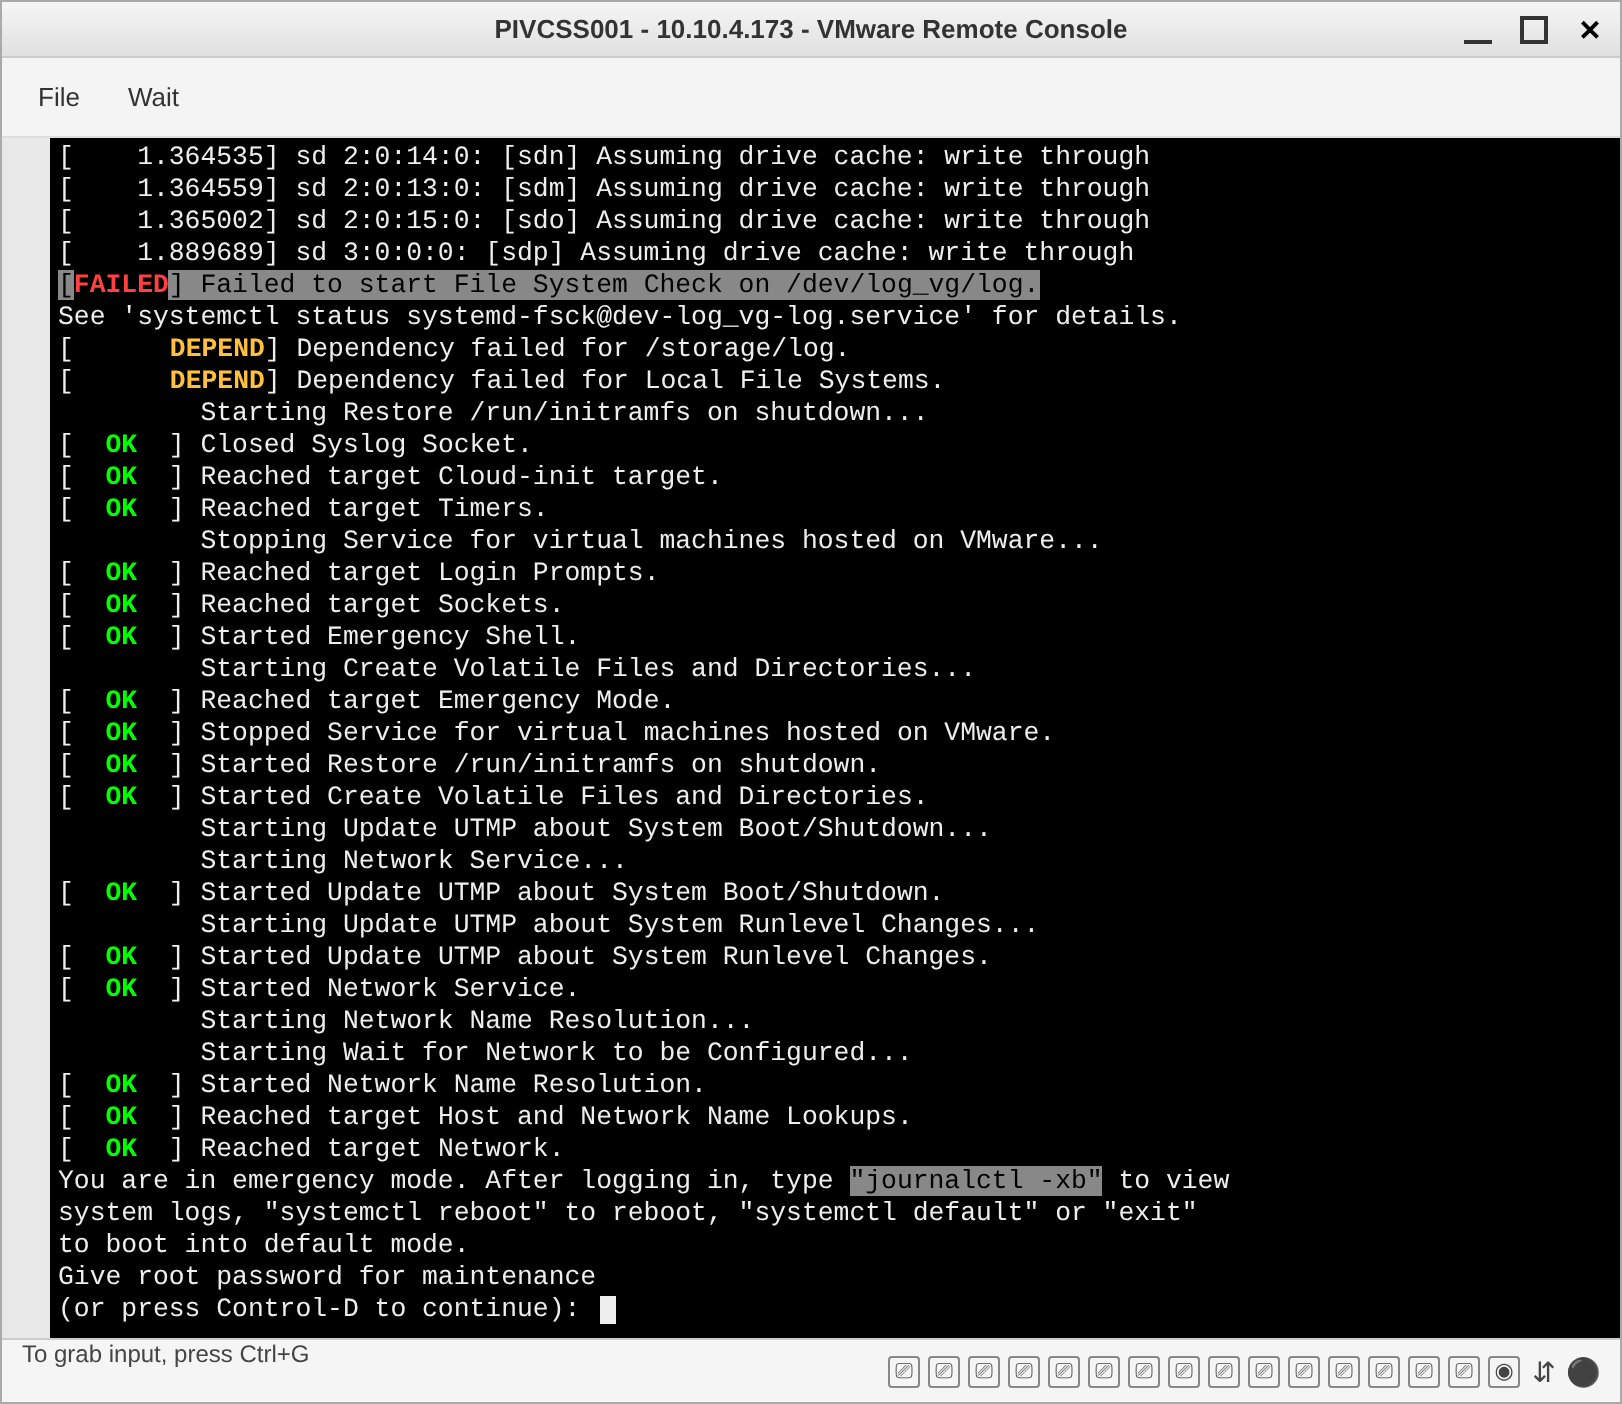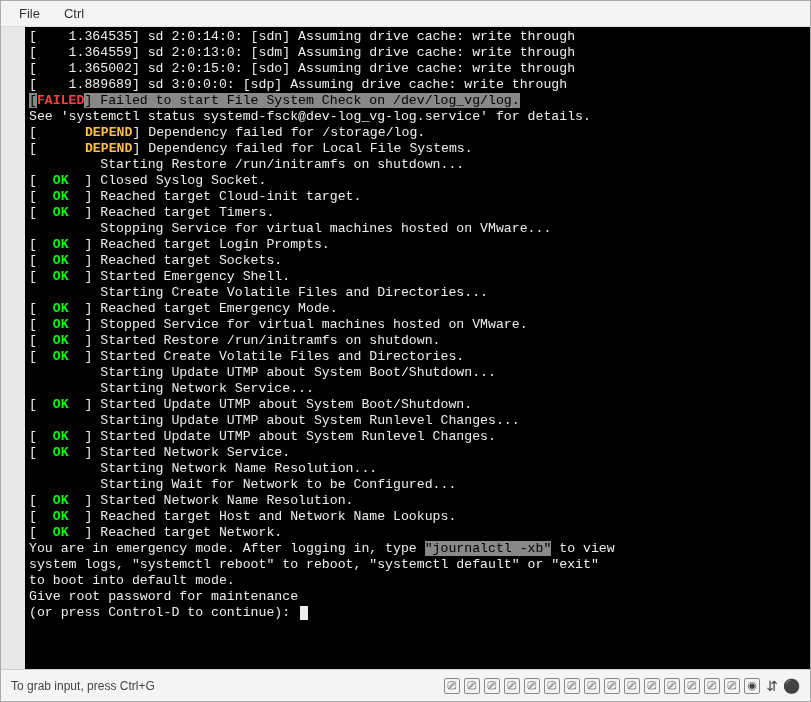--- a/index.html
+++ b/index.html
@@ -47,21 +47,21 @@
       cursor: pointer;
       font-size: 14px;
       line-height: 14px;
       text-align: center;
       font-weight: bold;
     }
     .min-icn { border-bottom: 2px solid #333; height: 8px; width: 10px;}
     .max-icn { border: 2px solid #333; width: 8px; height: 8px;}
     .close-icn { font-size: 16px; }
     .menubar {
-      height: 26px;
+      height: 40px;
       background: #f4f4f4;
       border-bottom: 1px solid #ddd;
       display: flex;
       align-items: center;
       padding: 0 6px;
       font-size: 13px;
       color: #333;
     }
     .menubar span {
       padding: 4px 12px;
@@ -90,21 +90,20 @@
       height: 14px;
       background: #eee;
       vertical-align: middle;
       margin-left: 2px;
     }
     .statusbar {
       height: 32px;
       background: #f5f5f5;
       border-top: 1px solid #ccc;
       display: flex;
-      align-items: center;
       padding: 0 10px;
       font-size: 12px;
       color: #444;
     }
     .statusbar .hint { flex: 1; }
     .statusbar .icons {
       display: flex;
       gap: 4px;
       align-items: center;
     }
@@ -122,24 +121,32 @@
     .statusbar .icons .ic-net {
       border: none;
       font-size: 14px;
     }
   </style>
 </head>
 <body>
 
 <div class="window">
 
+  <div class="titlebar">
+    <span class="title">PIVCSS001 - 10.10.4.173 - VMware Remote Console</span>
+    <div class="window-controls">
+      <span class="min-icn"></span>
+      <span class="max-icn"></span>
+      <span class="close-icn">✕</span>
+    </div>
+  </div>
 
   <div class="menubar">
     <span>File</span>
-    <span>Ctrl</span>
+    <span>Wait</span>
   </div>
 
   <div class="console" id="console"><div class="line"><span>[    1.364535] sd 2:0:14:0: [sdn] Assuming drive cache: write through</span></div><div class="line"><span>[    1.364559] sd 2:0:13:0: [sdm] Assuming drive cache: write through</span></div><div class="line"><span>[    1.365002] sd 2:0:15:0: [sdo] Assuming drive cache: write through</span></div><div class="line"><span>[    1.889689] sd 3:0:0:0: [sdp] Assuming drive cache: write through</span></div><div class="line"><span class="hl">[</span><span class="failed">FAILED</span><span class="hl">] Failed to start File System Check on /dev/log_vg/log.</span></div><div class="line"><span>See 'systemctl status systemd-fsck@dev-log_vg-log.service' for details.</span></div><div class="line"><span>[</span><span class="depend">DEPEND</span><span>] Dependency failed for /storage/log.</span></div><div class="line"><span>[</span><span class="depend">DEPEND</span><span>] Dependency failed for Local File Systems.</span></div><div class="line"><span>         Starting Restore /run/initramfs on shutdown...</span></div><div class="line"><span>[  </span><span class="ok">OK</span><span>  ] Closed Syslog Socket.</span></div><div class="line"><span>[  </span><span class="ok">OK</span><span>  ] Reached target Cloud-init target.</span></div><div class="line"><span>[  </span><span class="ok">OK</span><span>  ] Reached target Timers.</span></div><div class="line"><span>         Stopping Service for virtual machines hosted on VMware...</span></div><div class="line"><span>[  </span><span class="ok">OK</span><span>  ] Reached target Login Prompts.</span></div><div class="line"><span>[  </span><span class="ok">OK</span><span>  ] Reached target Sockets.</span></div><div class="line"><span>[  </span><span class="ok">OK</span><span>  ] Started Emergency Shell.</span></div><div class="line"><span>         Starting Create Volatile Files and Directories...</span></div><div class="line"><span>[  </span><span class="ok">OK</span><span>  ] Reached target Emergency Mode.</span></div><div class="line"><span>[  </span><span class="ok">OK</span><span>  ] Stopped Service for virtual machines hosted on VMware.</span></div><div class="line"><span>[  </span><span class="ok">OK</span><span>  ] Started Restore /run/initramfs on shutdown.</span></div><div class="line"><span>[  </span><span class="ok">OK</span><span>  ] Started Create Volatile Files and Directories.</span></div><div class="line"><span>         Starting Update UTMP about System Boot/Shutdown...</span></div><div class="line"><span>         Starting Network Service...</span></div><div class="line"><span>[  </span><span class="ok">OK</span><span>  ] Started Update UTMP about System Boot/Shutdown.</span></div><div class="line"><span>         Starting Update UTMP about System Runlevel Changes...</span></div><div class="line"><span>[  </span><span class="ok">OK</span><span>  ] Started Update UTMP about System Runlevel Changes.</span></div><div class="line"><span>[  </span><span class="ok">OK</span><span>  ] Started Network Service.</span></div><div class="line"><span>         Starting Network Name Resolution...</span></div><div class="line"><span>         Starting Wait for Network to be Configured...</span></div><div class="line"><span>[  </span><span class="ok">OK</span><span>  ] Started Network Name Resolution.</span></div><div class="line"><span>[  </span><span class="ok">OK</span><span>  ] Reached target Host and Network Name Lookups.</span></div><div class="line"><span>[  </span><span class="ok">OK</span><span>  ] Reached target Network.</span></div><div class="line"><span>You are in emergency mode. After logging in, type </span><span class="hl">"journalctl -xb"</span><span> to view</span></div><div class="line"><span>system logs, "systemctl reboot" to reboot, "systemctl default" or "exit"</span></div><div class="line"><span>to boot into default mode.</span></div><div class="line"><span>Give root password for maintenance</span></div><div class="line"><span>(or press Control-D to continue): </span><span class="cursor"></span></div></div>
 
   <div class="statusbar">
     <div class="hint">To grab input, press Ctrl+G</div>
     <div class="icons" id="status-icons">
         <span class="ic">⎚</span>
         <span class="ic">⎚</span>
         <span class="ic">⎚</span>

